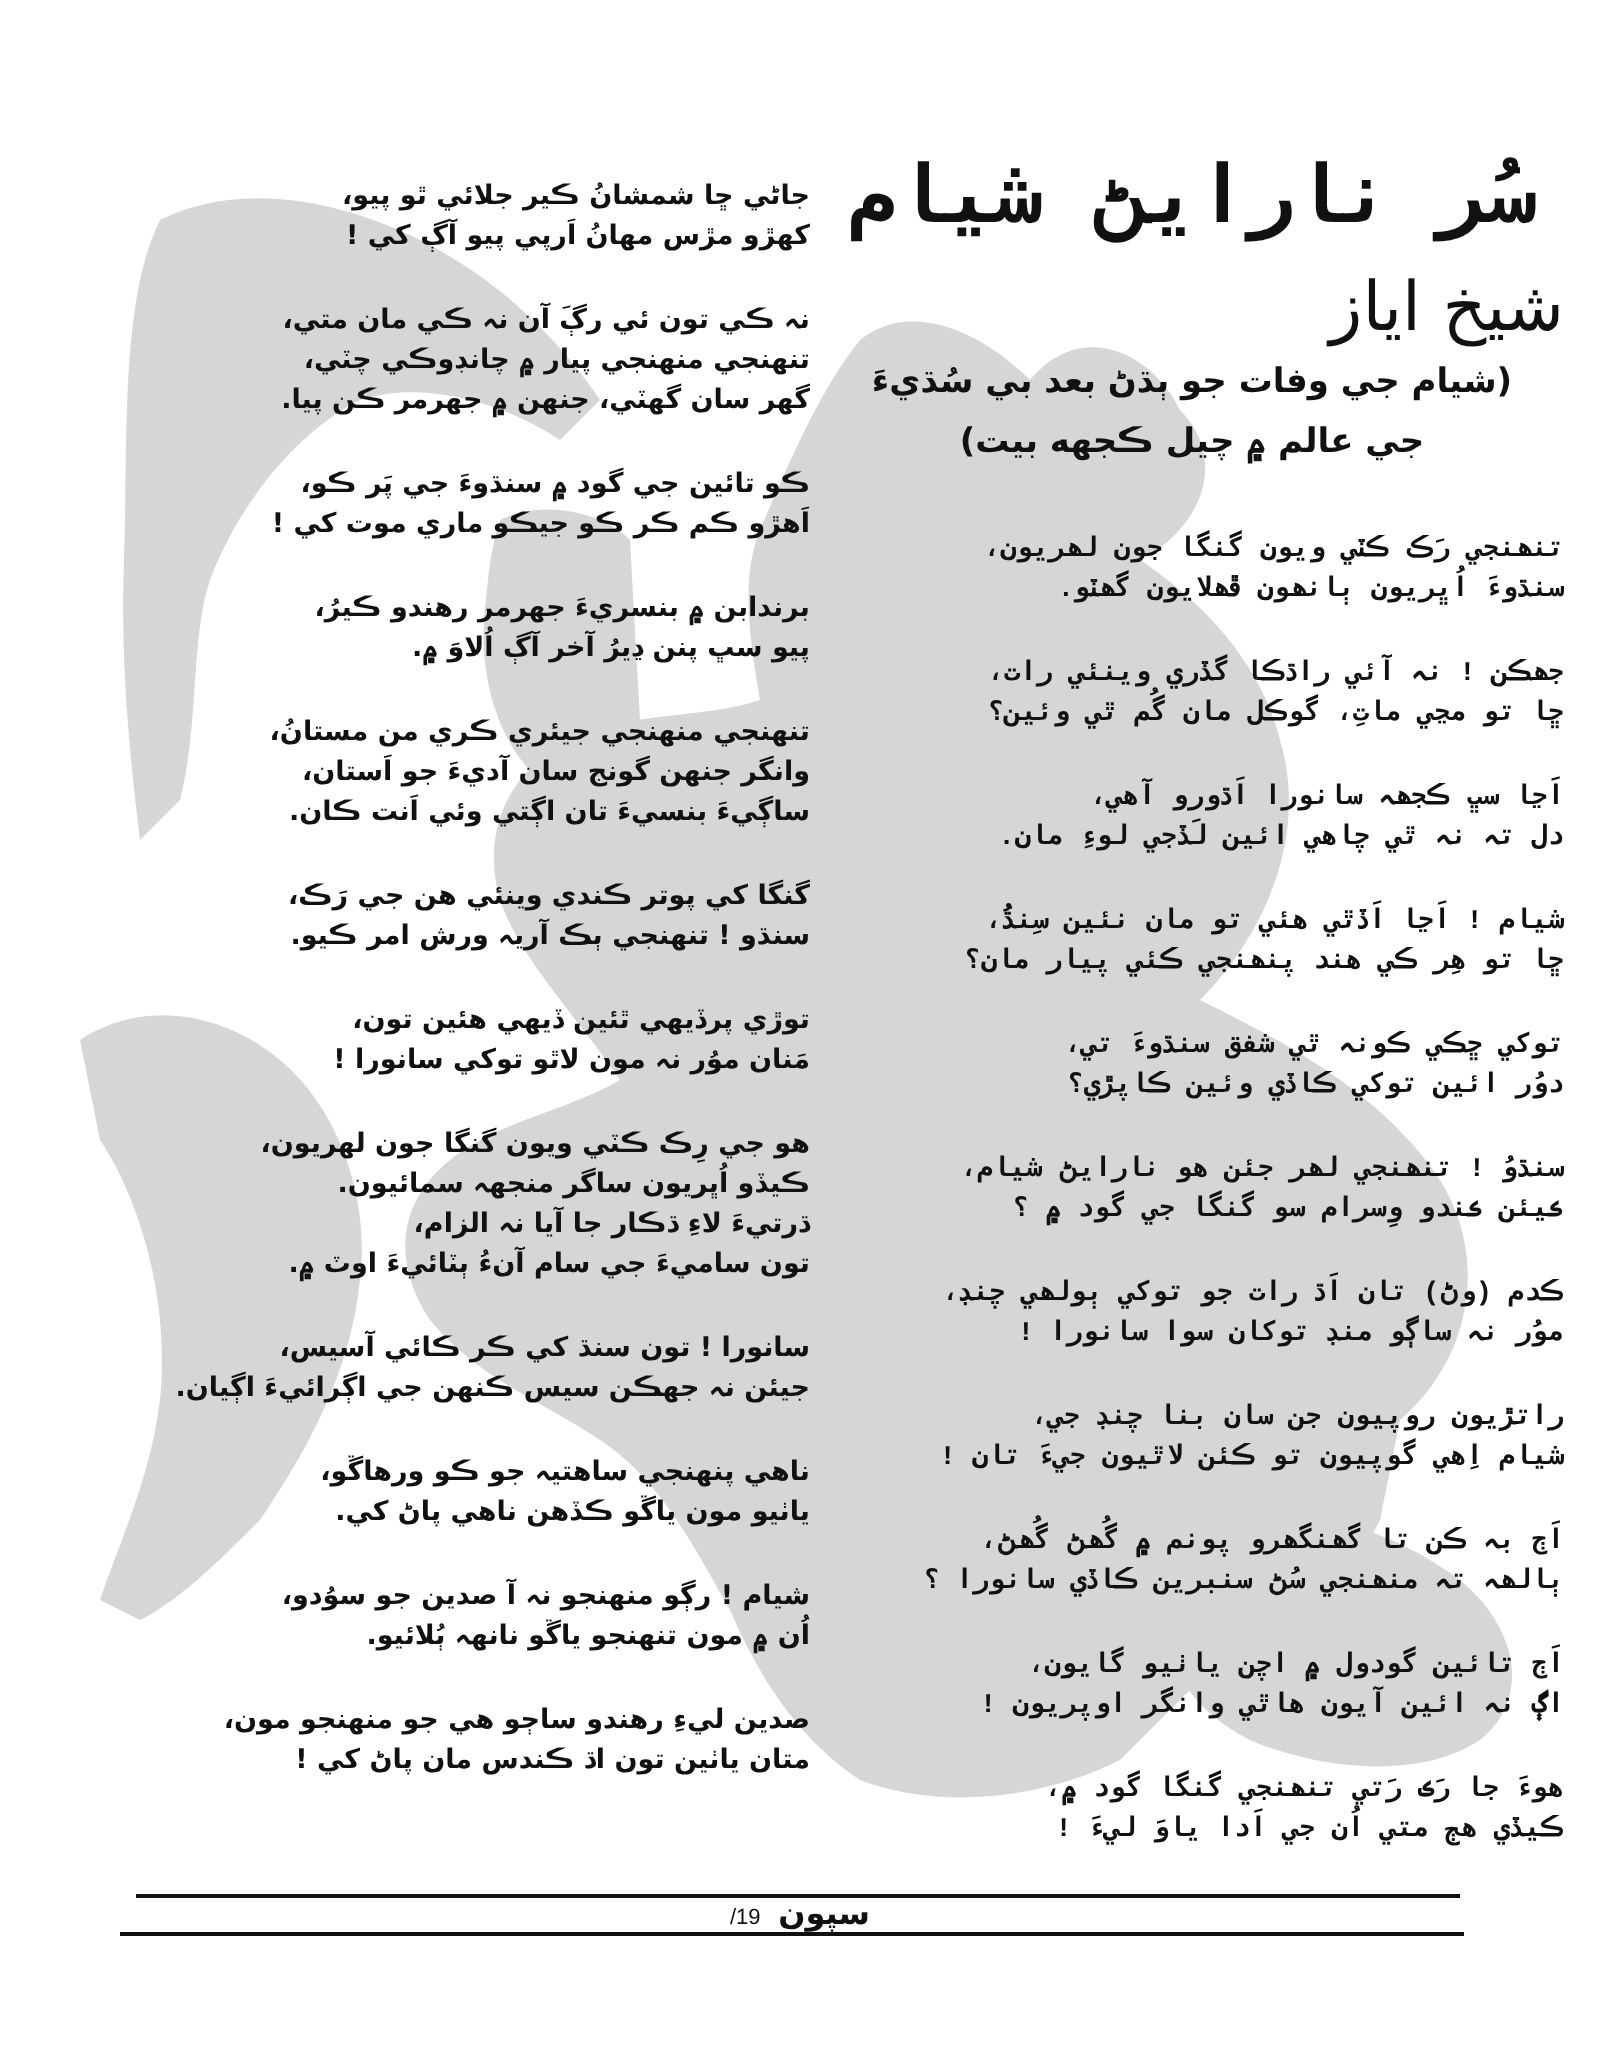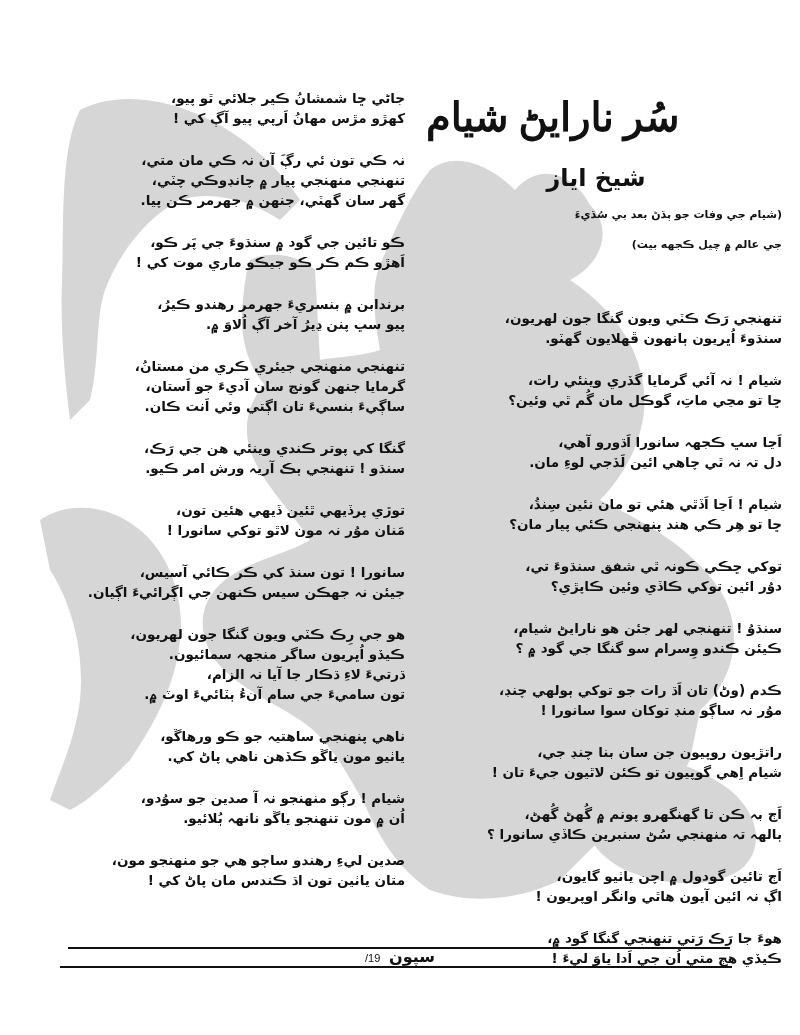--- a/index.html
+++ b/index.html
@@ -4,24 +4,24 @@
 <style>
   html, body { margin:0; padding:0; }
   body {
     width:800px; height:1035px; background:#ffffff; position:relative; overflow:hidden;
     font-family:"DejaVu Sans", sans-serif; color:#111;
   }
   .watermark { position:absolute; left:0; top:0; width:800px; height:1035px; z-index:0; }
   .col { position:absolute; z-index:1; direction:rtl; text-align:right; }
   .col-right { left:410px; width:372px; top:78px; }
   .col-left { left:55px; width:350px; top:88px; }
-  .title { font-family:Liberation Serif, serif; font-weight:bold; font-size:40px; line-height:48px; text-align:left; margin:16px; letter-spacing:1px; }
-  .author { font-weight:bold; font-size:24px; line-height:40px; text-align:center; margin:8px 0 2px 0; }
-  .subtitle { font-weight:bold; font-size:11px; line-height:30px; text-align:right; }
-  .stanzas { margin-top:48px; }
+  .title { font-family:Liberation Mono, monospace; font-weight:bold; font-size:40px; line-height:48px; text-align:center; margin:0; letter-spacing:1px; }
+  .author { font-weight:normal; font-size:34px; line-height:40px; margin:8px 0 2px 0; }
+  .subtitle { font-weight:bold; font-size:17px; line-height:30px; text-align:center; }
+  .stanzas { margin-top:30px;font-family:Liberation Mono, monospace; }
   .stanza { margin:0 0 22px 0; }
   .line { font-size:13.5px; line-height:20px; font-weight:bold; white-space:nowrap; letter-spacing:0.5px; }
   .footer-line { position:absolute; height:2px; background:#111; z-index:1; }
   .footer-top { left:68px; width:662px; top:947px; }
   .footer-bottom { left:60px; width:672px; top:966px; }
   .footer { position:absolute; z-index:2; left:0; width:800px; top:948px; text-align:center; direction:rtl; font-size:15px; line-height:18px; }
   .footer .mag { font-weight:bold; font-size:16px; }
   .footer .pg { font-size:11px; font-family:"Liberation Sans", sans-serif; margin-right:4px; }
 </style>
 </head>
@@ -43,21 +43,21 @@
   <div class="author">شيخ اياز</div>
   <div class="subtitle">(شيام جي وفات جو ٻڌڻ بعد بي سُڌيءَ</div>
   <div class="subtitle">جي عالم ۾ چيل ڪجھه بيت)</div>
 
   <div class="stanzas">
     <div class="stanza">
       <div class="line">تنھنجي رَڪ ڪٽي ويون گنگا جون لھريون،</div>
       <div class="line">سنڌوءَ اُڀريون ٻانھون ڦھلايون گھٽو.</div>
     </div>
     <div class="stanza">
-      <div class="line">شيام ! نہ آئي گرمايا گڏري وينئي رات،</div>
+      <div class="line">جھڪن ! نہ آئي راڌڪا گڏري وينئي رات،</div>
       <div class="line">ڇا تو مڃي ماتِ، گوڪل مان گُم ٿي وئين؟</div>
     </div>
     <div class="stanza">
       <div class="line">اَڃا سڀ ڪجھہ سانورا اَڌورو آھي،</div>
       <div class="line">دل تہ نہ ٿي چاھي ائين لَڏجي لوءِ مان.</div>
     </div>
     <div class="stanza">
       <div class="line">شيام ! اَڃا اَڏٿي ھئي تو مان نئين سِنڌُ،</div>
       <div class="line">ڇا تو ھِر ڪي ھند پنھنجي ڪئي پيار مان؟</div>
     </div>
@@ -105,40 +105,40 @@
   <div class="stanza">
     <div class="line">ڪو تائين جي گود ۾ سنڌوءَ جي پَر ڪو،</div>
     <div class="line">اَھڙو ڪم ڪر ڪو جيڪو ماري موت کي !</div>
   </div>
   <div class="stanza">
     <div class="line">برندابن ۾ بنسريءَ جھرمر رھندو ڪيرُ،</div>
     <div class="line">پيو سڀ پنن ڍيرُ آخر آڳ اُلاوَ ۾.</div>
   </div>
   <div class="stanza">
     <div class="line">تنھنجي منھنجي جيئري ڪري من مستانُ،</div>
-    <div class="line">گرمايا جنھن گونج سان آديءَ جو اَستان،</div>
+    <div class="line">وانگر جنھن گونج سان آديءَ جو اَستان،</div>
     <div class="line">ساڳيءَ بنسيءَ تان اڳتي وئي اَنت ڪان.</div>
   </div>
   <div class="stanza">
     <div class="line">گنگا کي پوتر ڪندي وينئي ھن جي رَڪ،</div>
     <div class="line">سنڌو ! تنھنجي ٻڪ آريہ ورش امر ڪيو.</div>
   </div>
   <div class="stanza">
     <div class="line">توڙي پرڏيھي ٿئين ڏيھي ھئين تون،</div>
     <div class="line">مَنان موُر نہ مون لاٿو توکي سانورا !</div>
   </div>
   <div class="stanza">
-    <div class="line">سانورا ! تون سنڌ کي ڪر ڪائي آسيس،</div>
-    <div class="line">جيئن نہ جھڪن سيس ڪنھن جي اڳرائيءَ اڳيان.</div>
-  </div>
-  <div class="stanza">
     <div class="line">ھو جي رِڪ ڪٽي ويون گنگا جون لھريون،</div>
     <div class="line">ڪيڏو اُڀريون ساگر منجھہ سمائيون.</div>
     <div class="line">ڌرتيءَ لاءِ ڌڪار جا آيا نہ الزام،</div>
     <div class="line">تون ساميءَ جي سام آنءُ ٻٽائيءَ اوٽ ۾.</div>
+  </div>
+  <div class="stanza">
+    <div class="line">سانورا ! تون سنڌ کي ڪر ڪائي آسيس،</div>
+    <div class="line">جيئن نہ جھڪن سيس ڪنھن جي اڳرائيءَ اڳيان.</div>
   </div>
   <div class="stanza">
     <div class="line">ناھي پنھنجي ساھتيہ جو ڪو ورھاڱو،</div>
     <div class="line">ياٺيو مون ياڱو ڪڏھن ناھي پاڻ کي.</div>
   </div>
   <div class="stanza">
     <div class="line">شيام ! رڳو منھنجو نہ آ صدين جو سوُدو،</div>
     <div class="line">اُن ۾ مون تنھنجو ياڱو نانھہ ٻُلائيو.</div>
   </div>
   <div class="stanza">

